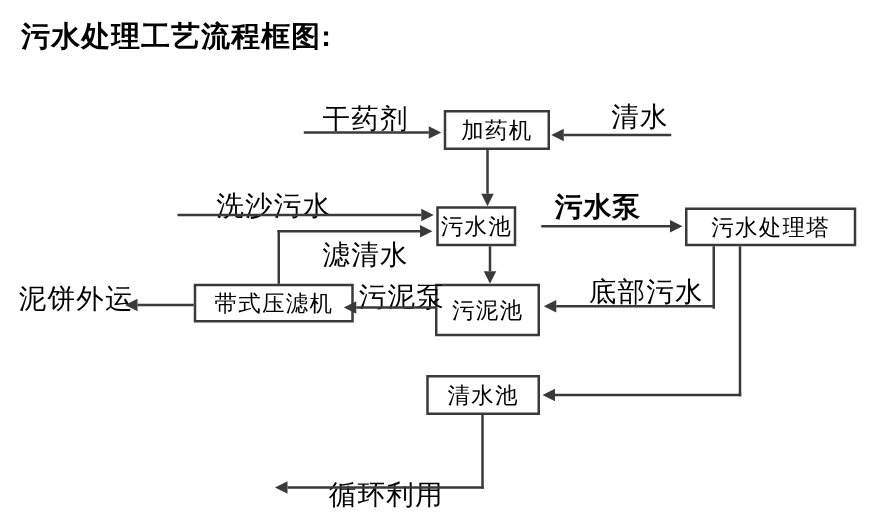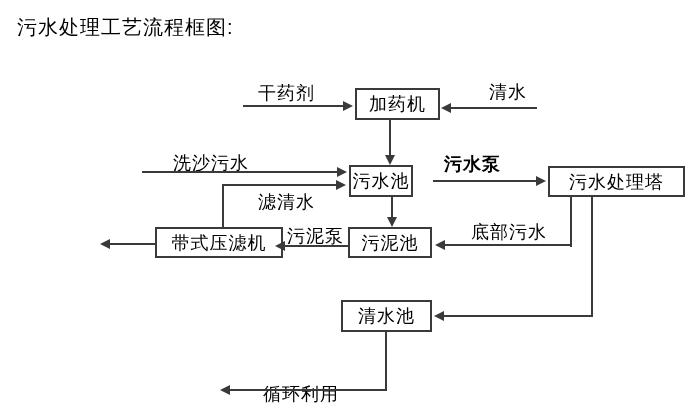--- a/index.html
+++ b/index.html
@@ -13,57 +13,57 @@
     width: 700px;
     height: 420px;
     background: #ffffff;
     overflow: hidden;
     color: #000000;
   }
   .title {
     position: absolute;
     left: 17px;
     top: 14px;
-    font-size: 20px;
-    font-weight: normal;
+    font-size: 23px;
+    font-weight: bold;
     letter-spacing: 1px;
     white-space: nowrap;
   }
   .node {
     position: absolute;
     box-sizing: border-box;
     border: 2px solid #3a3a3a;
     background: #ffffff;
     display: flex;
     align-items: center;
     justify-content: center;
     font-size: 18px;
     letter-spacing: 1px;
     white-space: nowrap;
   }
   .lbl {
     position: absolute;
-    font-size: 18px;
+    font-size: 22px;
     line-height: 1;
     letter-spacing: 1px;
     white-space: nowrap;
   }
   .hl { position: absolute; height: 2px; background: #3a3a3a; }
   .vl { position: absolute; width: 2px; background: #3a3a3a; }
   .ar, .al, .ad { position: absolute; width: 0; height: 0; }
   .ar { border-top: 5px solid transparent; border-bottom: 5px solid transparent; border-left: 10px solid #3a3a3a; }
   .al { border-top: 5px solid transparent; border-bottom: 5px solid transparent; border-right: 10px solid #3a3a3a; }
   .ad { border-left: 5px solid transparent; border-right: 5px solid transparent; border-top: 10px solid #3a3a3a; }
 
   
   #n-dosing  { left: 355px; top:  88px; width:  85px; height: 32px; }
   #n-sewage  { left: 349px; top: 165px; width:  64px; height: 32px; }
   #n-tower   { left: 548px; top: 166px; width: 137px; height: 31px; }
   #n-press   { left: 155px; top: 227px; width: 128px; height: 31px; }
-  #n-sludge  { left: 348px; top: 227px; width:  84px; height: 31px; }
+  #n-sludge  { left: 348px; top: 227px; width:  84px; height: 42px; }
   #n-clean   { left: 341px; top: 300px; width:  91px; height: 32px; }
 
   
   #l-dry      { left: 258px; top:  84px; }
   #l-clean    { left: 477px; top:  83px; margin-left: 12px; }
   #l-sand     { left: 173px; top: 154px; }
   #l-filtered { left: 258px; top: 193px; }
   #l-spump    { left: 444px; top: 155px; font-weight: bold; }
   #l-mpump    { left: 287px; top: 227px; }
   #l-bottom   { left: 471px; top: 223px; }
@@ -114,20 +114,21 @@
   <div class="node" id="n-sludge">污泥池</div>
   <div class="node" id="n-clean">清水池</div>
 
   <span class="lbl" id="l-dry">干药剂</span>
   <span class="lbl" id="l-clean">清水</span>
   <span class="lbl" id="l-sand">洗沙污水</span>
   <span class="lbl" id="l-filtered">滤清水</span>
   <span class="lbl" id="l-spump">污水泵</span>
   <span class="lbl" id="l-mpump">污泥泵</span>
   <span class="lbl" id="l-bottom">底部污水</span>
+  <span class="lbl" id="l-mudcake">泥饼外运</span>
   <span class="lbl" id="l-recycle">循环利用</span>
 
   <div class="hl" id="c1h"></div>
   <div class="ar" id="c1a"></div>
 
   <div class="hl" id="c2h"></div>
   <div class="al" id="c2a"></div>
 
   <div class="vl" id="c3v"></div>
   <div class="ad" id="c3a"></div>

